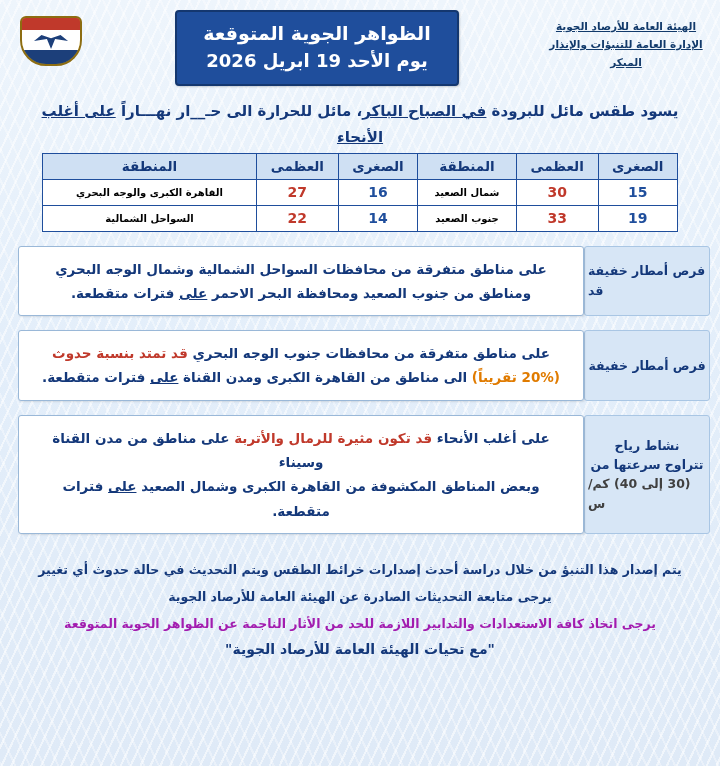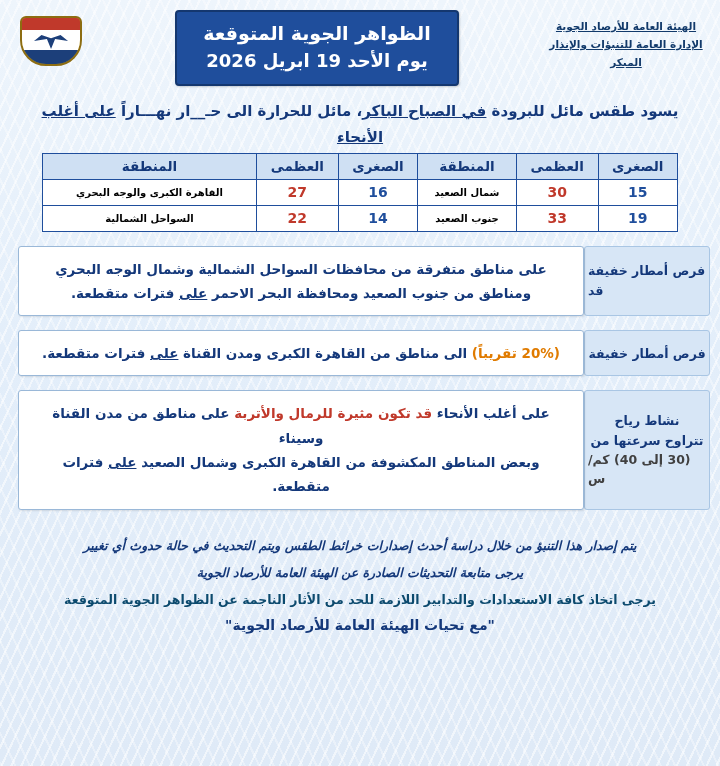--- a/index.html
+++ b/index.html
@@ -163,22 +163,22 @@
   .row-body .u { text-decoration: underline; }
   .row-body .red { color: #c0392b; }
   .row-body .orange { color: #e07b00; }
 
   
   .footer {
     text-align: center;
     padding: 10px 30px 0 30px;
   }
   .footer p { margin: 0 0 4px 0; }
-  .f1 { color: #14387a; font-weight: bold; font-size: 12.5px; line-height: 1.85; font-style: italic; }
-  .f2 { color: #0c4a6e; font-weight: bold; font-size: 12.5px; margin-top: 8px !important; }
+  .f1 { color: #14387a; font-weight: bold; font-size: 12.5px; line-height: 1.85; }
+  .f2 { color: #a21caf; font-weight: bold; font-size: 12.5px; margin-top: 8px !important; }
   .f3 { color: #14387a; font-weight: bold; font-size: 14px; margin-top: 10px !important; }
 </style>
 </head>
 <body>
 
 <div class="bg-texture"></div>
 
 <div class="page">
 
   <div class="header">
@@ -253,20 +253,23 @@
         </div>
       </div>
     </div>
 
     <div class="row">
       <div class="row-label">
         <span>فرص أمطار خفيفة</span>
       </div>
       <div class="row-body">
         <div>
+          <span>على مناطق متفرقة من محافظات جنوب الوجه البحري </span><span class="red">قد تمتد بنسبة حدوث</span>
+        </div>
+        <div>
           <span class="orange">(20% تقريباً)</span><span> الى مناطق من القاهرة الكبرى ومدن القناة </span><span class="u">على</span><span> فترات متقطعة.</span>
         </div>
       </div>
     </div>
 
     <div class="row">
       <div class="row-label">
         <span>نشاط رياح</span>
         <span>تتراوح سرعتها من</span>
         <span class="orange">(30 إلى 40) كم/س</span>

